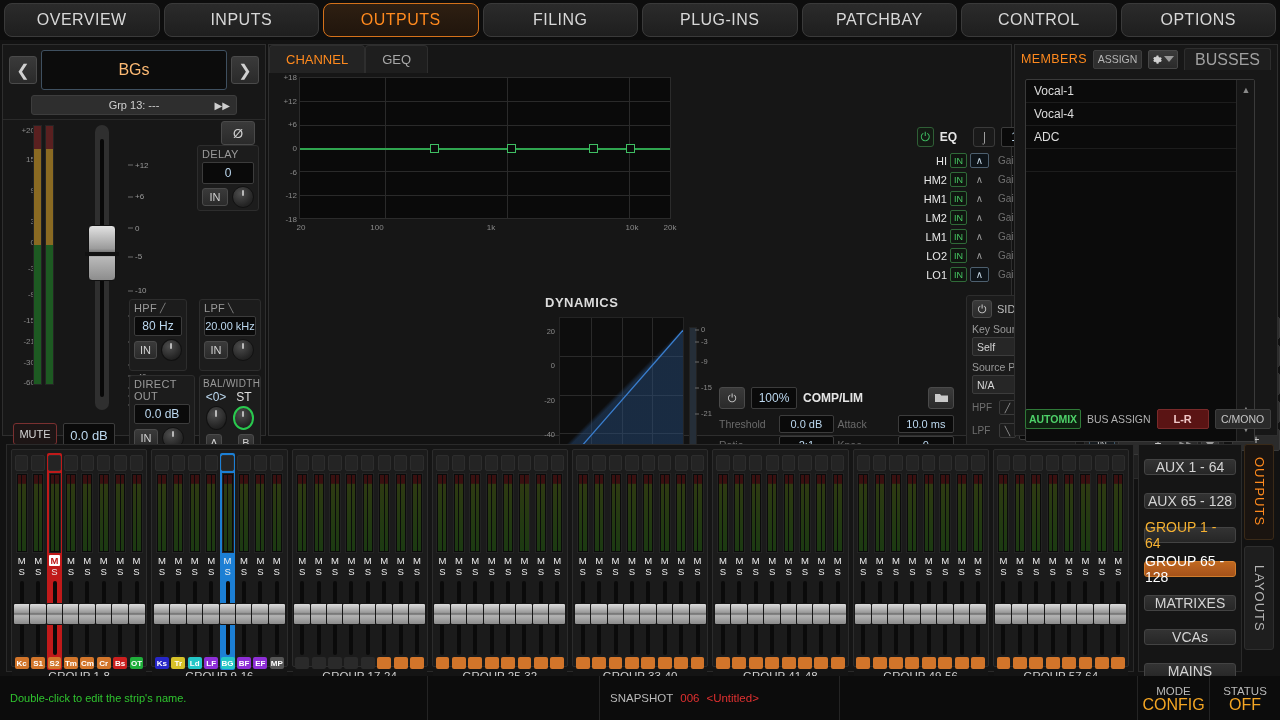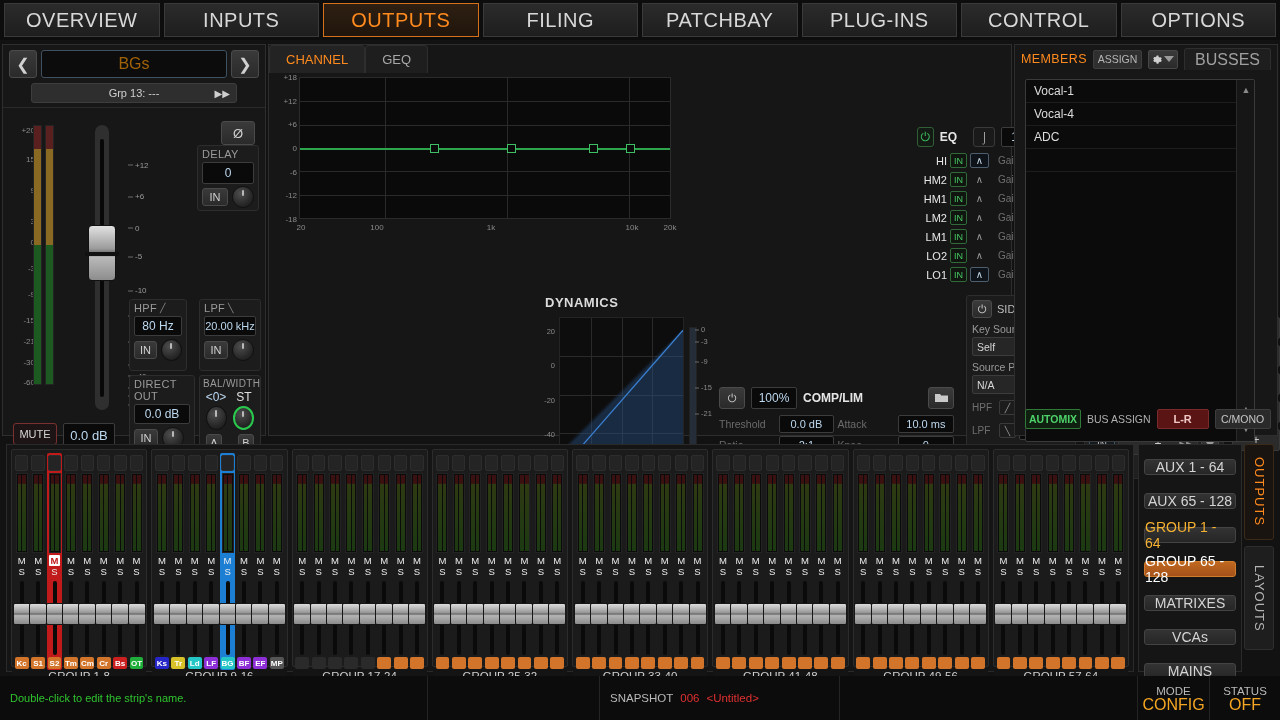--- a/index.html
+++ b/index.html
@@ -10,22 +10,22 @@
     color:#cfcfcf; font-size:11px;
     -webkit-font-smoothing:antialiased;
   }
   #app{ position:relative; width:1280px; height:720px; }
 
   
   .topnav{ position:absolute; left:0; top:0; width:1280px; height:40px;
            display:flex; gap:4px; padding:3px 4px; background:#0d0d0d; }
   .topnav .tab{
     flex:1 1 0; display:flex; align-items:center; justify-content:center;
-    background:#242424; border:1px solid #3a3a3a; border-radius:0;
-    color:#d8d8d8; font-size:20px; letter-spacing:.5px;
+    background:#242424; border:1px solid #3a3a3a; border-radius:8px;
+    color:#d8d8d8; font-size:16px; letter-spacing:.5px;
     background-image:linear-gradient(#2b2b2b,#1e1e1e);
   }
   .topnav .tab.active{ color:#ff8a1e; border-color:#d4711a;
     background-image:linear-gradient(#2e1f12,#20150c); }
 
   
   .panel{ position:absolute; background:#1a1a1a; border:1px solid #2e2e2e; }
   .val{
     background:#0a0a0a; border:1px solid #3c3c3c; border-radius:2px;
     color:#bcd8ef; text-align:center; display:flex; align-items:center;
@@ -41,22 +41,22 @@
     background:radial-gradient(circle at 38% 32%, #4e4e4e, #262626 65%, #171717);
     border:1px solid #111; position:relative;
   }
   .knob::after{ content:""; position:absolute; left:50%; top:14%;
     width:2px; height:32%; margin-left:-1px; background:#b9b9b9; border-radius:1px;}
 
   
   #leftPanel{ left:2px; top:44px; width:264px; height:392px; background:#171717; }
   .nameRow{ display:flex; gap:4px; padding:5px 6px 3px 6px; align-items:center;}
   .navArrow{ width:28px; height:28px; font-size:16px; }
-  .nameBox{ flex:1; height:28px; background:#0c0c0c; border:1px solid #3f5060;
-    border-radius:3px; color:#a16207; display:flex; align-items:center;
+  .nameBox{ flex:1; height:40px; background:#0c0c0c; border:1px solid #3f5060;
+    border-radius:3px; color:#fdba74; display:flex; align-items:center;
     justify-content:center; font-size:16px; }
   .grpRow{ margin:2px 28px 4px 28px; height:20px; background:#2e2e2e;
     border:1px solid #3d3d3d; border-radius:3px; display:flex;
     align-items:center; justify-content:center; position:relative; font-size:11px; color:#cfcfcf;}
   .grpRow .ff{ position:absolute; right:6px; color:#cfcfcf; font-size:10px;}
   .divline{ height:1px; background:#2a2a2a; margin:2px 0 0 0;}
 
   .metersWrap{ position:absolute; left:8px; top:80px; width:120px; height:280px;}
   .scaleTicks{ position:absolute; left:0; top:0; width:26px; height:260px; }
   .scaleTicks span{ position:absolute; right:2px; color:#8a8a8a; font-size:8px; transform:translateY(-50%); }
@@ -270,22 +270,22 @@
 </head>
 <body>
 
 <div id="app">
 
   <div class="topnav" id="topnav">
       <div class="tab">OVERVIEW</div>
       <div class="tab">INPUTS</div>
       <div class="tab active">OUTPUTS</div>
       <div class="tab">FILING</div>
+      <div class="tab">PLUG-INS</div>
       <div class="tab">PATCHBAY</div>
-      <div class="tab">PLUG-INS</div>
       <div class="tab">CONTROL</div>
       <div class="tab">OPTIONS</div>
     </div>
 
   <div class="panel" id="leftPanel">
     <div class="nameRow">
       <div class="btn navArrow">❮</div>
       <div class="nameBox">BGs</div>
       <div class="btn navArrow">❯</div>
     </div>

